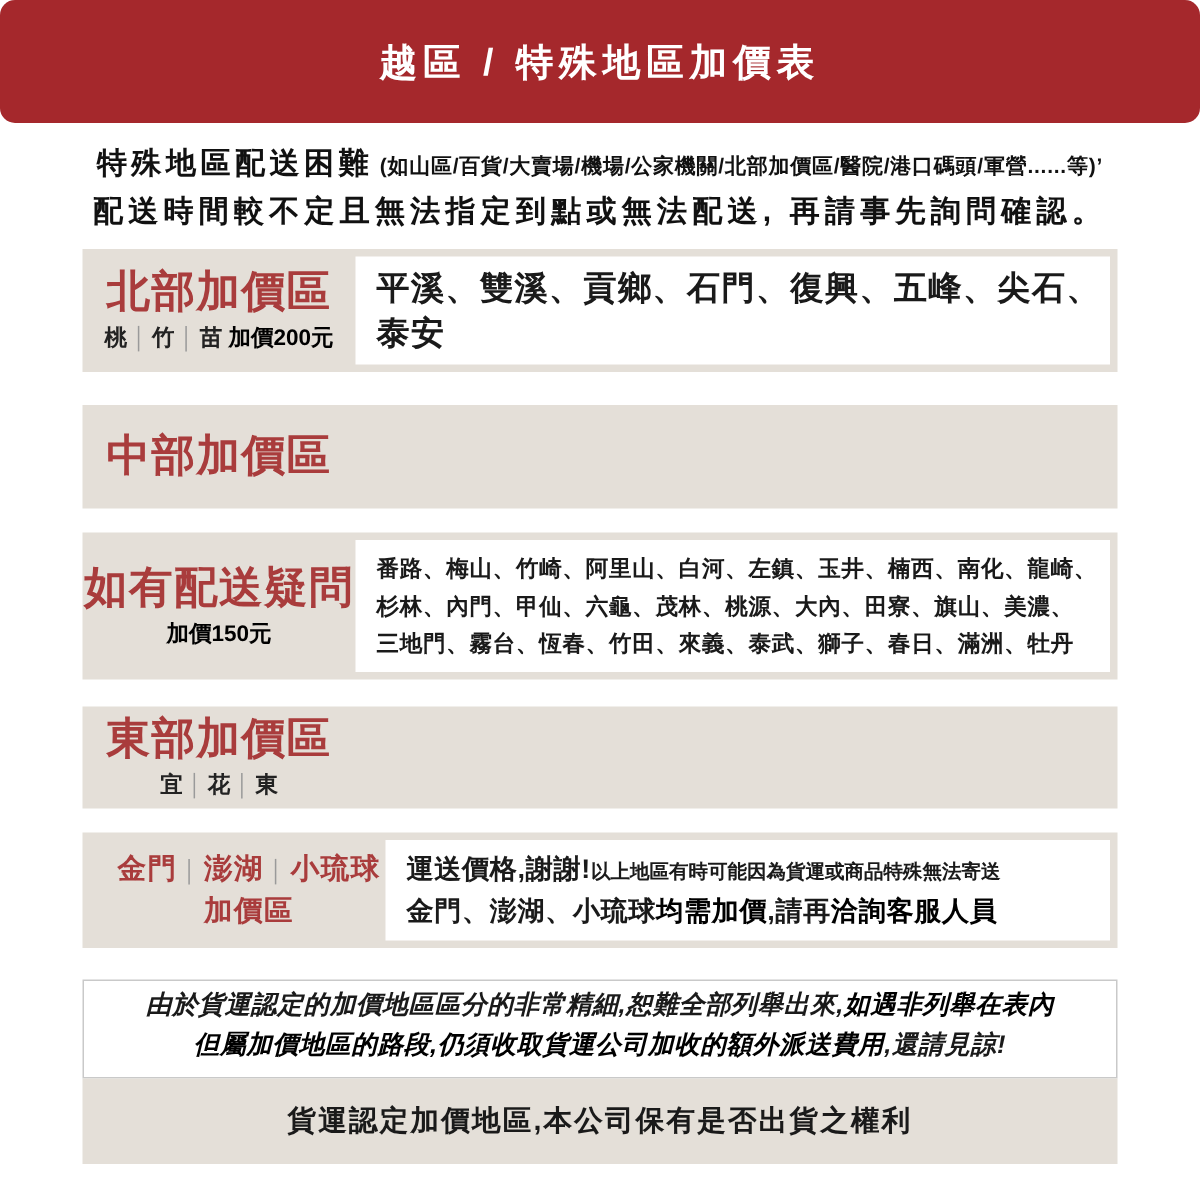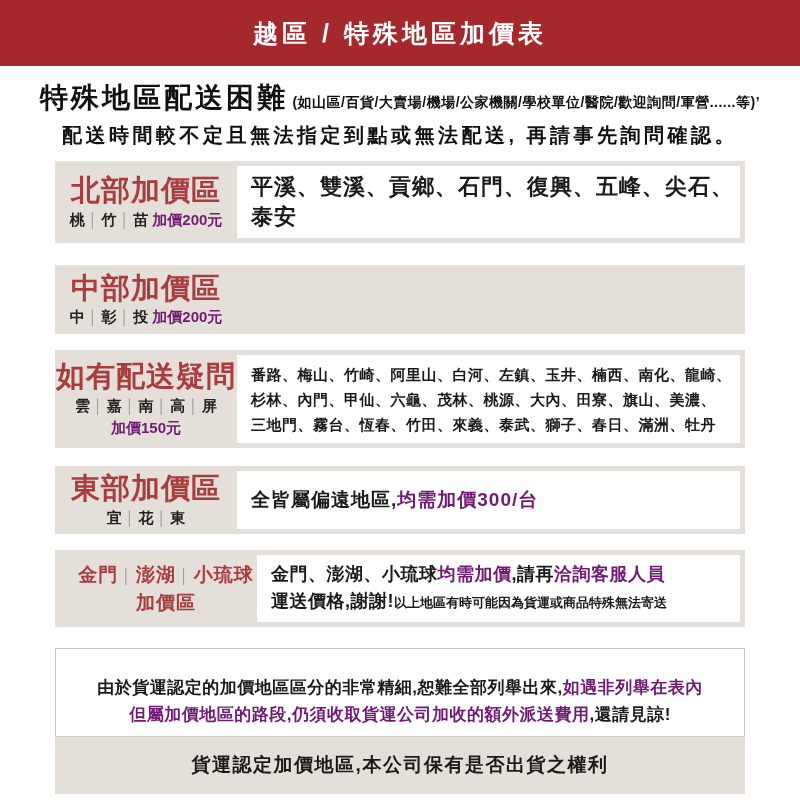--- a/index.html
+++ b/index.html
@@ -2,76 +2,76 @@
 <html><head>
 <meta charset="utf-8">
 <style>
   html,body{margin:0;padding:0;}
   body{
     width:800px;height:800px;background:#ffffff;color:#1a1a1a;
     font-family:"Liberation Sans","DejaVu Sans",sans-serif;
     -webkit-font-smoothing:antialiased;overflow:hidden;
   }
   .header{
-    height:66px;background:#a5282c;color:#fff;text-align:center;
-    display:flex;flex-direction:column;justify-content:center;gap:5px;
+    height:82px;background:#a5282c;color:#fff;text-align:center;
+    display:flex;flex-direction:column;justify-content:center;gap:5px;border-radius:10px;
   }
   .header-title{font-size:25px;font-weight:bold;letter-spacing:4px;}
   .header-sub{font-size:14px;letter-spacing:3px;}
 
   .intro{text-align:center;margin:13px 24px 0;font-weight:bold;color:#111;}
   .intro-l1{white-space:nowrap;}
-  .intro-l1 .big{font-size:28px;letter-spacing:3px;}
+  .intro-l1 .big{font-size:20px;letter-spacing:3px;}
   .intro-l1 .small{font-size:14px;letter-spacing:0.5px;}
   .intro-l2{font-size:20px;letter-spacing:3.5px;margin-top:5px;white-space:nowrap;}
 
   .table{margin:12px 55px 0;}
   .row{display:flex;background:#e4dfd8;margin-bottom:16px;align-items:stretch;}
   .row.r3{margin-bottom:18px;}
   .left{
     width:182px;display:flex;flex-direction:column;align-items:center;
     justify-content:center;padding:6px 0;border-radius:20px;
   }
   .row-title{color:#a93c3c;font-weight:bold;font-size:29px;letter-spacing:1px;line-height:1.15;}
   .county-line{font-size:15px;font-weight:bold;margin-top:3px;color:#222;white-space:nowrap;}
   .sep{color:#9a9a9a;font-weight:normal;padding:0 4px;font-size:14px;}
-  .red{color:#701a75;}
+  .red{color:#000000;}
   .right{
     flex:1;background:#ffffff;margin:5px 5px 5px 0;
     display:flex;flex-direction:column;justify-content:center;
     padding:6px 6px 6px 14px;
   }
   .areas{font-size:22px;font-weight:bold;letter-spacing:1px;}
   .areas-multi{font-size:15px;font-weight:bold;letter-spacing:0.5px;line-height:25px;}
   .east-note{font-size:19px;font-weight:bold;letter-spacing:1px;}
   .r5 .row-title{font-size:19px;letter-spacing:1px;line-height:1.45;}
   .island-desc{font-size:18px;font-weight:bold;line-height:27px;letter-spacing:0.5px;}
   .island-small{font-size:13px;letter-spacing:0;}
 
   .notice{
     margin:21px 55px 0;background:#fff;border:1px solid #c9c9c9;
     text-align:center;font-weight:bold;font-size:17px;line-height:27px;
-    padding:25px 0 8px;letter-spacing:0.5px;
+    padding:2px 0 8px;letter-spacing:0.5px;font-style:italic;
   }
   .notice-band{
     margin:0 55px;background:#e4dfd8;text-align:center;font-weight:bold;
     font-size:19px;padding:15px 0 16px;letter-spacing:1.5px;
   }
 </style>
 </head>
 <body>
 
 <div class="header">
   <div class="header-title">越區 / 特殊地區加價表</div>
 </div>
 
 <div class="intro">
   <div class="intro-l1">
     <span class="big">特殊地區配送困難</span>
-    <span class="small">(如山區/百貨/大賣場/機場/公家機關/學校單位/醫院/歡迎詢問/軍營......等)’</span>
+    <span class="small">(如山區/百貨/大賣場/機場/公家機關/北部加價區/醫院/港口碼頭/軍營......等)’</span>
   </div>
   <div class="intro-l2">配送時間較不定且無法指定到點或無法配送, 再請事先詢問確認。</div>
 </div>
 
 <div class="table">
 
   <div class="row r1" style="min-height:69px;">
     <div class="left">
       <div class="row-title">北部加價區</div>
       <div class="county-line">
@@ -80,69 +80,57 @@
       </div>
     </div>
     <div class="right">
       <div class="areas">平溪、雙溪、貢鄉、石門、復興、五峰、尖石、泰安</div>
     </div>
   </div>
 
   <div class="row r2" style="min-height:69px;margin-top:22px;">
     <div class="left">
       <div class="row-title">中部加價區</div>
-      <div class="county-line">
-        <span>中</span><span class="sep">│</span><span>彰</span><span class="sep">│</span><span>投</span>
-        <span class="red">加價200元</span>
-      </div>
     </div>
   </div>
 
   <div class="row r3" style="min-height:98px;">
     <div class="left">
       <div class="row-title">如有配送疑問</div>
-      <div class="county-line">
-        <span>雲</span><span class="sep">│</span><span>嘉</span><span class="sep">│</span><span>南</span><span class="sep">│</span><span>高</span><span class="sep">│</span><span>屏</span>
-      </div>
       <div class="county-line red">加價150元</div>
     </div>
     <div class="right">
       <div class="areas-multi">番路、梅山、竹崎、阿里山、白河、左鎮、玉井、楠西、南化、龍崎、</div>
       <div class="areas-multi">杉林、內門、甲仙、六龜、茂林、桃源、大內、田寮、旗山、美濃、</div>
       <div class="areas-multi">三地門、霧台、恆春、竹田、來義、泰武、獅子、春日、滿洲、牡丹</div>
     </div>
   </div>
 
   <div class="row r4" style="min-height:68px;">
     <div class="left">
       <div class="row-title">東部加價區</div>
       <div class="county-line">
         <span>宜</span><span class="sep">│</span><span>花</span><span class="sep">│</span><span>東</span>
       </div>
     </div>
-    <div class="right">
-      <div class="east-note">
-        <span>全皆屬偏遠地區,</span><span class="red">均需加價300/台</span>
-      </div>
-    </div>
   </div>
 
   <div class="row r5" style="min-height:69px;padding-left:20px;">
     <div class="left">
       <div class="row-title">
         <span>金門</span><span class="sep">│</span><span>澎湖</span><span class="sep">│</span><span>小琉球</span>
       </div>
       <div class="row-title">加價區</div>
     </div>
     <div class="right">
       <div class="island-desc">
-        <span>金門、澎湖、小琉球</span><span class="red">均需加價</span><span>,請再</span><span class="red">洽詢客服人員</span>
+        <span>運送價格,謝謝!</span><span class="island-small">以上地區有時可能因為貨運或商品特殊無法寄送</span>
       </div>
       <div class="island-desc">
-        <span>運送價格,謝謝!</span><span class="island-small">以上地區有時可能因為貨運或商品特殊無法寄送</span>
+        <span>金門、澎湖、小琉球</span><span class="red">均需加價</span><span>,請再</span><span class="red">洽詢客服人員</span>
       </div>
     </div>
   </div>
 
 </div>
 
 <div class="notice">
   <div>
     <span>由於貨運認定的加價地區區分的非常精細,恕難全部列舉出來,</span><span class="red">如遇非列舉在表內</span>
   </div>

